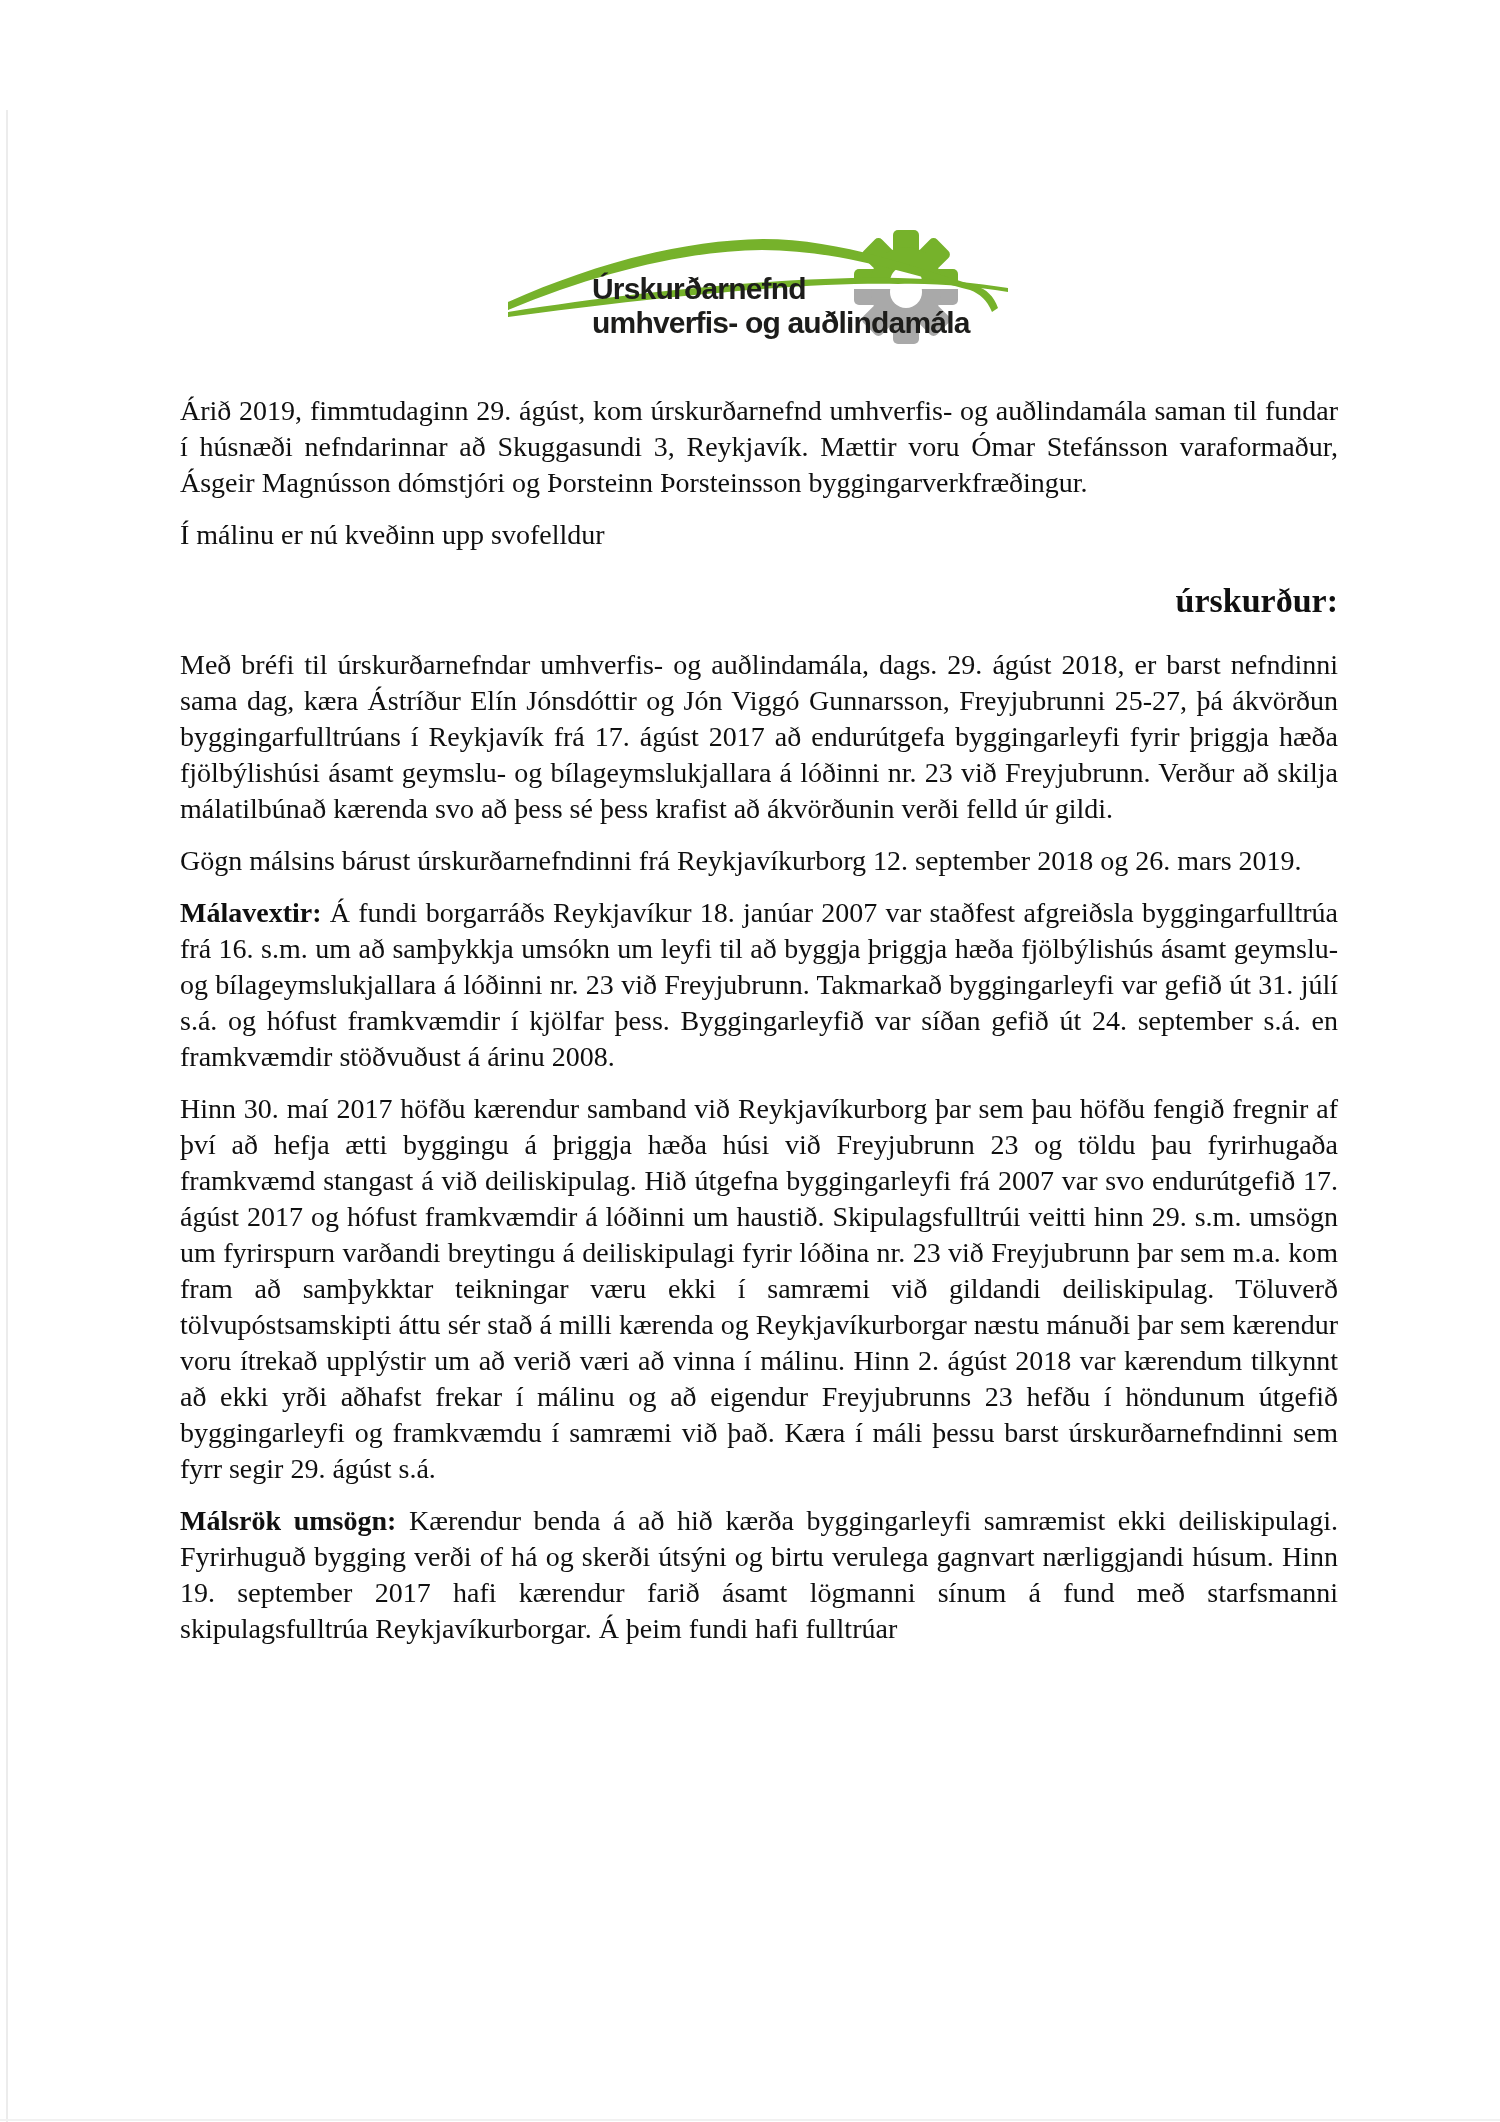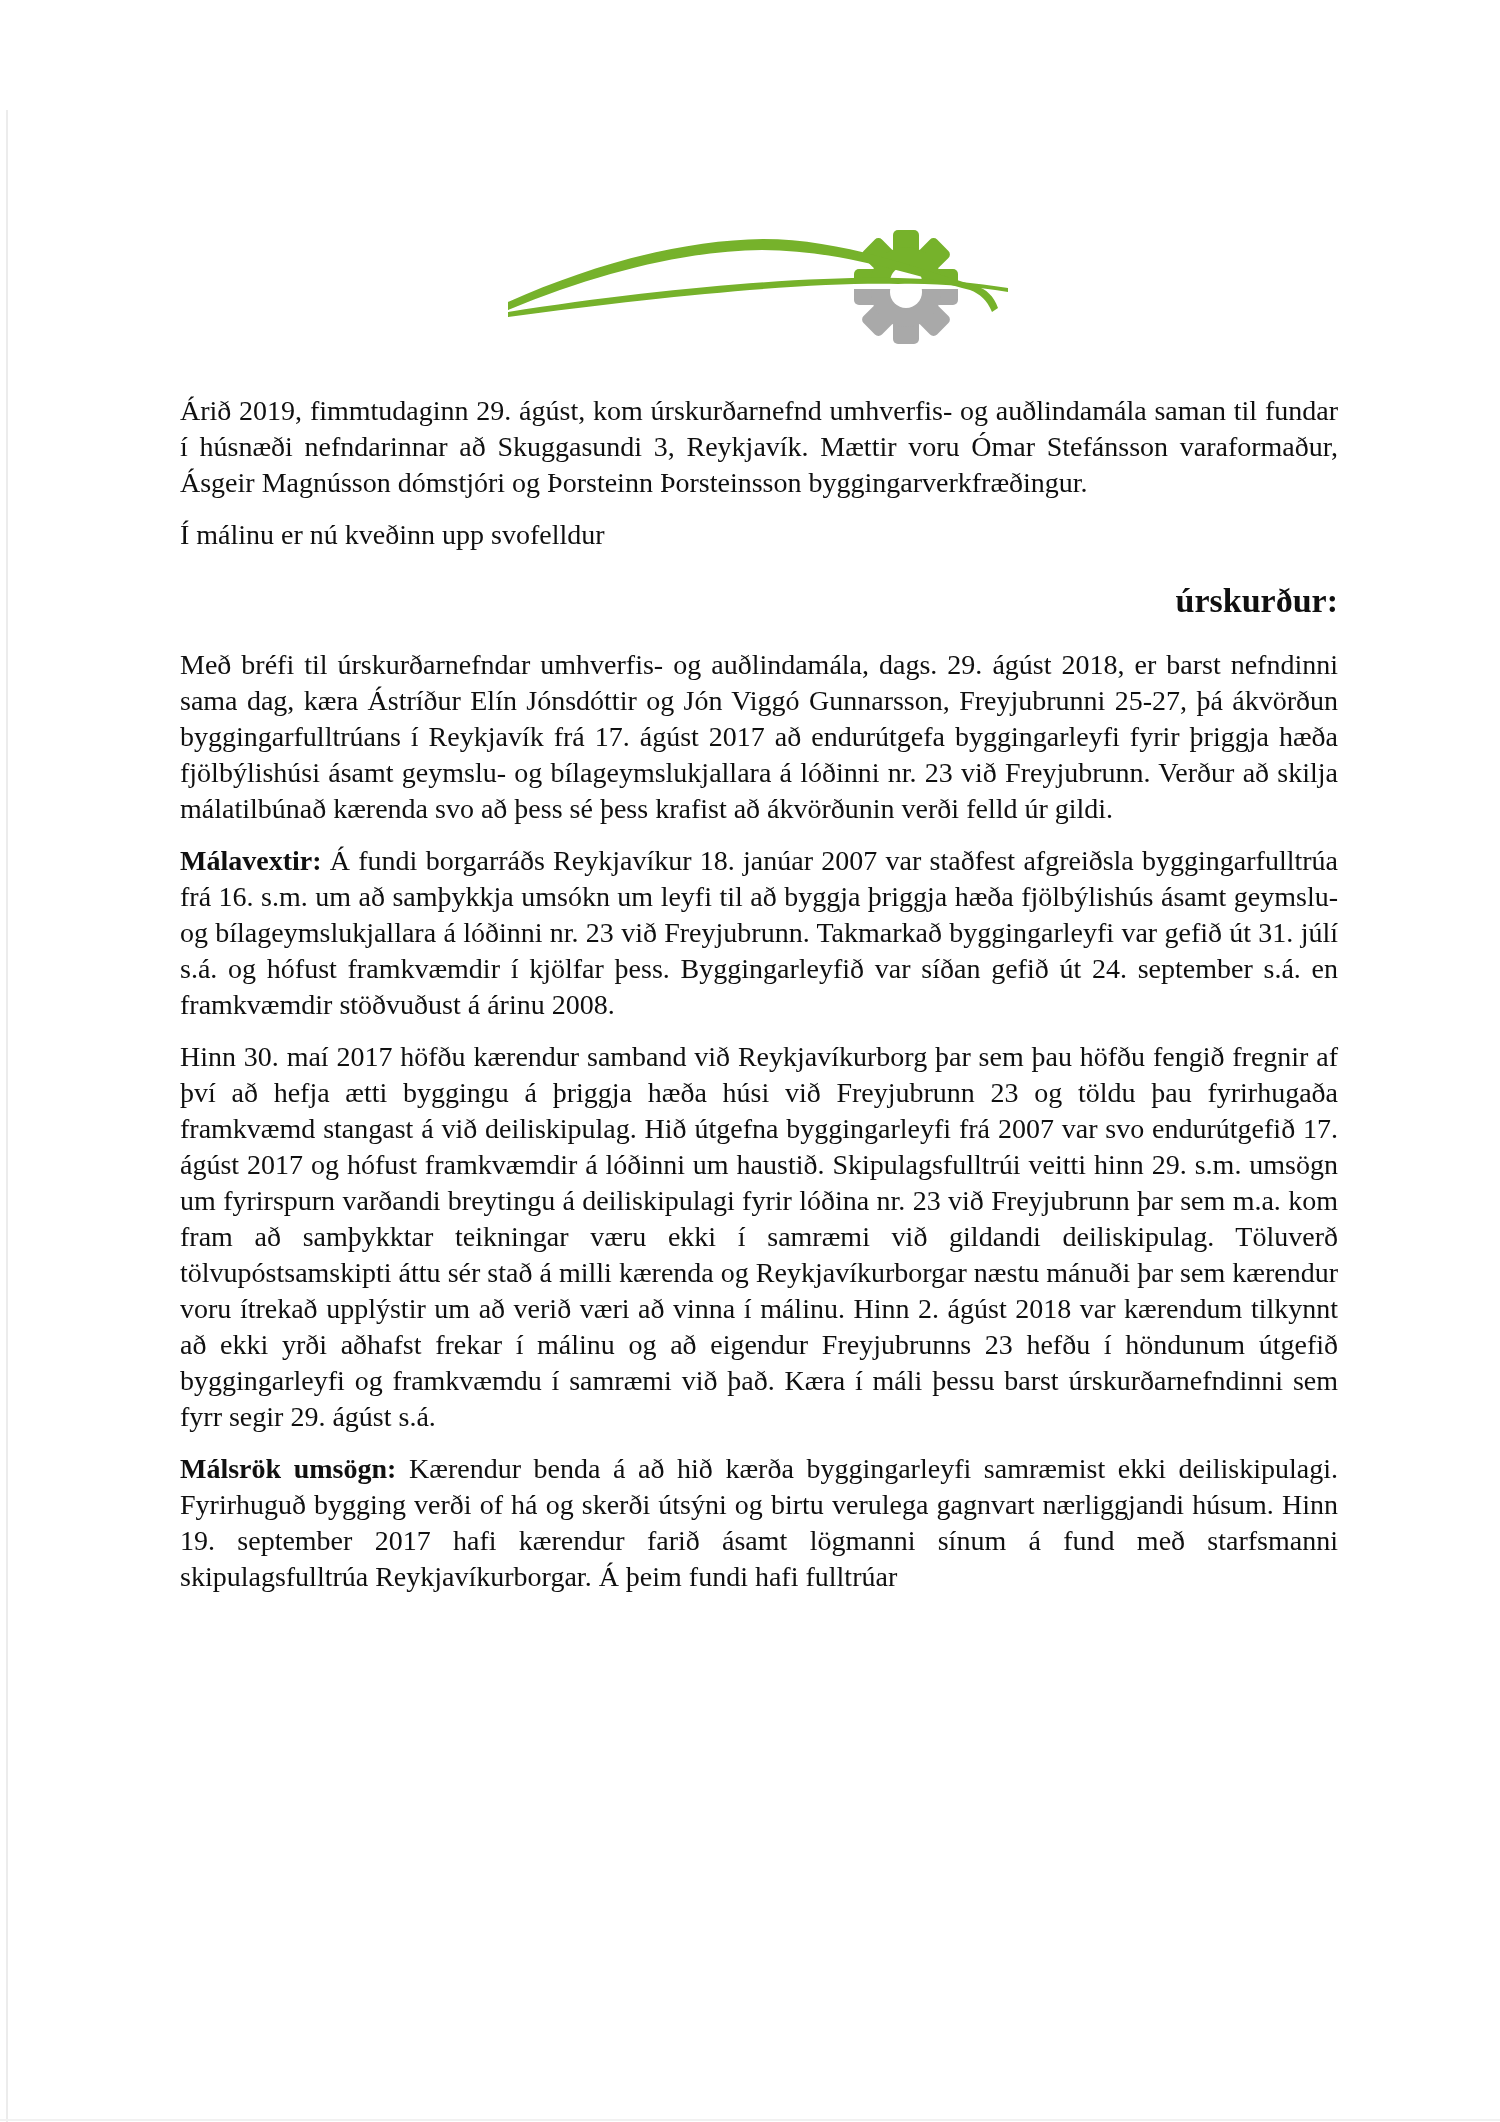--- a/index.html
+++ b/index.html
@@ -94,32 +94,37 @@
         </g>
       </g>
 
       <path fill="#76b22b" d="M0,86 C150,62 300,50 390,52 C432,53 468,57 500,62 L500,66 C468,61 432,57 390,58 C302,56 155,70 0,91 Z"></path>
 
       <path fill="#76b22b" d="M0,76 C85,38 175,14 255,13 C335,13 415,44 468,60
                C478,63 486,70 490,82 L484,86 C479,74 472,68 462,64
                C408,50 332,24 254,24 C178,25 92,46 0,84 Z"></path>
     </svg>
 
+    <div class="logo-text">
+      <div class="l1">Úrskurðarnefnd</div>
+      <div class="l2">umhverfis- og auðlindamála</div>
+    </div>
   </header>
 
   <main class="content">
     <p>Árið 2019, fimmtudaginn 29. ágúst, kom úrskurðarnefnd umhverfis- og auðlindamála saman til fundar í húsnæði nefndarinnar að Skuggasundi 3, Reykjavík. Mættir voru Ómar Stefánsson varaformaður, Ásgeir Magnússon dómstjóri og Þorsteinn Þorsteinsson byggingarverkfræðingur.</p>
 
 
     <p>Í málinu er nú kveðinn upp svofelldur</p>
 
     <h2 class="ruling-heading">úrskurður:</h2>
 
     <p>Með bréfi til úrskurðarnefndar umhverfis- og auðlindamála, dags. 29. ágúst 2018, er barst nefndinni sama dag, kæra Ástríður Elín Jónsdóttir og Jón Viggó Gunnarsson, Freyjubrunni 25-27, þá ákvörðun byggingarfulltrúans í Reykjavík frá 17. ágúst 2017 að endurútgefa byggingarleyfi fyrir þriggja hæða fjölbýlishúsi ásamt geymslu- og bílageymslukjallara á lóðinni nr. 23 við Freyjubrunn. Verður að skilja málatilbúnað kærenda svo að þess sé þess krafist að ákvörðunin verði felld úr gildi.</p>
 
+    <p>Gögn málsins bárust úrskurðarnefndinni frá Reykjavíkurborg 12. september 2018 og 26. mars 2019.</p>
 
     <p><b>Málavextir: </b><span>Á fundi borgarráðs Reykjavíkur 18. janúar 2007 var staðfest afgreiðsla byggingarfulltrúa frá 16. s.m. um að samþykkja umsókn um leyfi til að byggja þriggja hæða fjölbýlishús ásamt geymslu- og bílageymslukjallara á lóðinni nr. 23 við Freyjubrunn. Takmarkað byggingarleyfi var gefið út 31. júlí s.á. og hófust framkvæmdir í kjölfar þess. Byggingarleyfið var síðan gefið út 24. september s.á. en framkvæmdir stöðvuðust á árinu 2008.</span></p>
 
     <p>Hinn 30. maí 2017 höfðu kærendur samband við Reykjavíkurborg þar sem þau höfðu fengið fregnir af því að hefja ætti byggingu á þriggja hæða húsi við Freyjubrunn 23 og töldu þau fyrirhugaða framkvæmd stangast á við deiliskipulag. Hið útgefna byggingarleyfi frá 2007 var svo endurútgefið 17. ágúst 2017 og hófust framkvæmdir á lóðinni um haustið. Skipulagsfulltrúi veitti hinn 29. s.m. umsögn um fyrirspurn varðandi breytingu á deiliskipulagi fyrir lóðina nr. 23 við Freyjubrunn þar sem m.a. kom fram að samþykktar teikningar væru ekki í samræmi við gildandi deiliskipulag. Töluverð tölvupóstsamskipti áttu sér stað á milli kærenda og Reykjavíkurborgar næstu mánuði þar sem kærendur voru ítrekað upplýstir um að verið væri að vinna í málinu. Hinn 2. ágúst 2018 var kærendum tilkynnt að ekki yrði aðhafst frekar í málinu og að eigendur Freyjubrunns 23 hefðu í höndunum útgefið byggingarleyfi og framkvæmdu í samræmi við það. Kæra í máli þessu barst úrskurðarnefndinni sem fyrr segir 29. ágúst s.á.</p>
 
     <p><b>Málsrök umsögn: </b><span>Kærendur benda á að hið kærða byggingarleyfi samræmist ekki deiliskipulagi. Fyrirhuguð bygging verði of há og skerði útsýni og birtu verulega gagnvart nærliggjandi húsum. Hinn 19. september 2017 hafi kærendur farið ásamt lögmanni sínum á fund með starfsmanni skipulagsfulltrúa Reykjavíkurborgar. Á þeim fundi hafi fulltrúar</span></p>
   </main>
 </div>
 
 </body></html>

